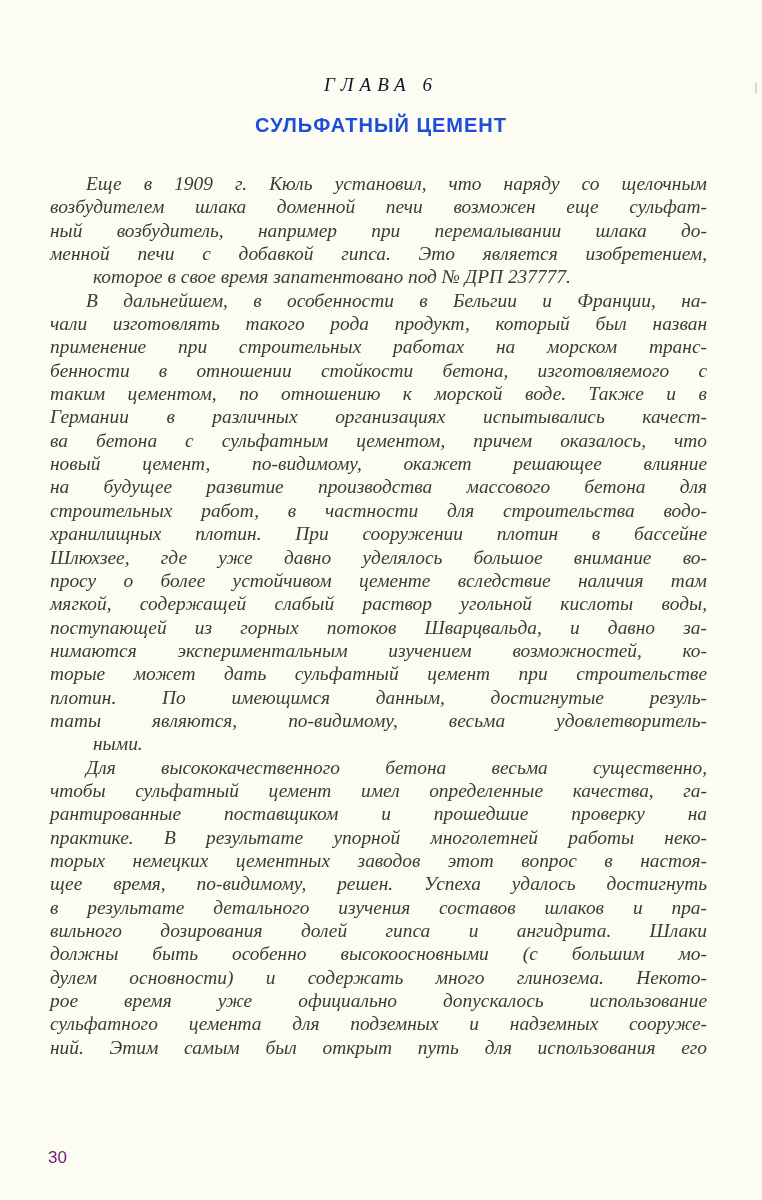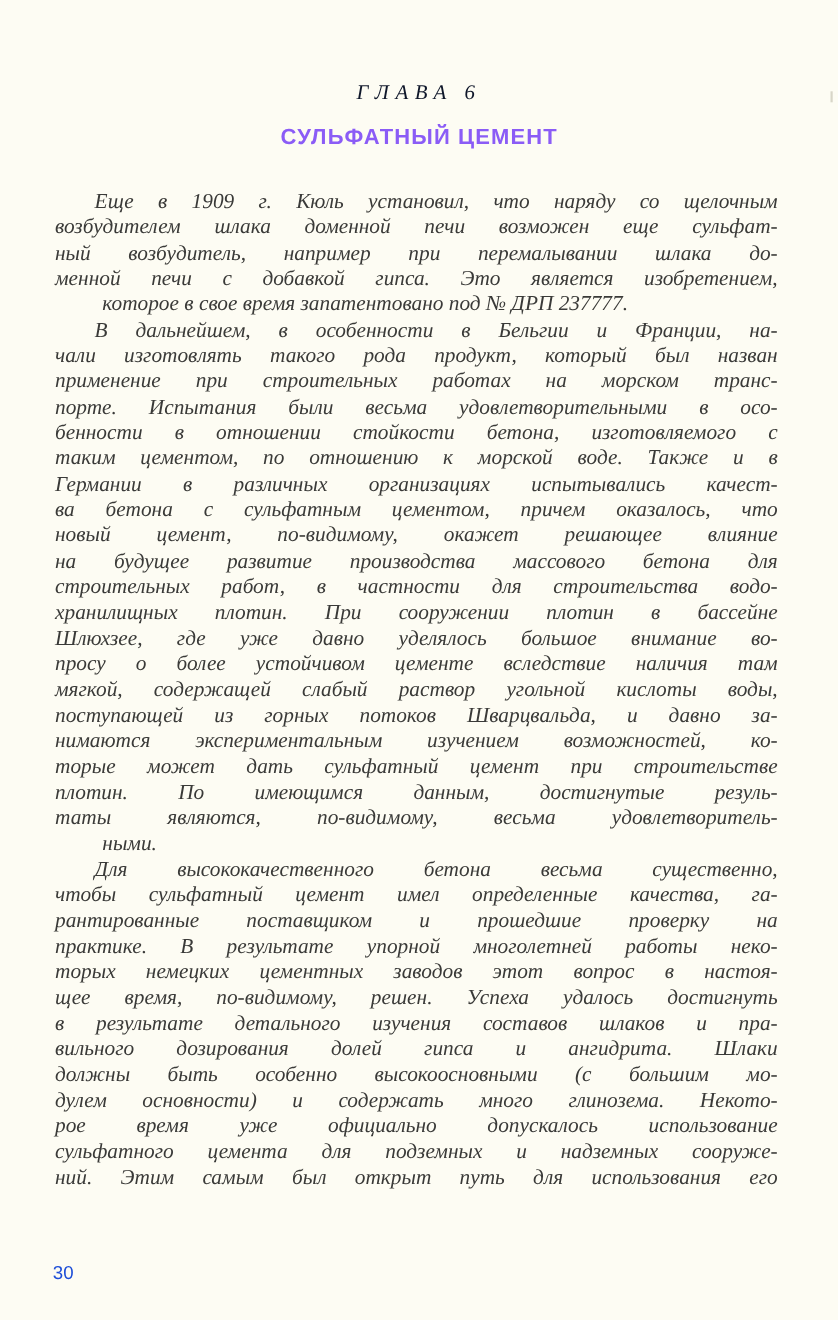--- a/index.html
+++ b/index.html
@@ -32,21 +32,21 @@
     }
     .chapter-title {
       position: absolute;
       top: 114px;
       left: 0; right: 0;
       text-align: center;
       font-family: "Liberation Sans", "DejaVu Sans", sans-serif;
       font-weight: bold;
       font-size: 20px;
       letter-spacing: 1px;
-      color: #8b5cf6;
+      color: #1d4ed8;
     }
     .body-text {
       position: absolute;
       top: 172px;
       left: 50px;
       width: 657px;
       font-size: 19.4px;
       line-height: 23.35px;
     }
     .line {
@@ -64,21 +64,21 @@
     .line.last {
       text-align-last: left;
       margin-left: 43px;
     }
     .page-number {
       position: absolute;
       left: 48px;
       top: 1148px;
       font-family: "Liberation Sans", "DejaVu Sans", sans-serif;
       font-size: 17px;
-      color: #1d4ed8;
+      color: #701a75;
     }
     .edge-mark {
       position: absolute;
       left: 755px;
       top: 83px;
       width: 2px;
       height: 10px;
       background: #d8d6c8;
     }
   </style>
@@ -98,21 +98,20 @@
       <span class="line">возбудителем шлака доменной печи возможен еще сульфат-</span>
       <span class="line">ный возбудитель, например при перемалывании шлака до-</span>
       <span class="line">менной печи с добавкой гипса. Это является изобретением,</span>
       <span class="line last">которое в свое время запатентовано под № ДРП 237777.</span>
     </div>
 
     <div>
       <span class="line indent">В дальнейшем, в особенности в Бельгии и Франции, на-</span>
       <span class="line">чали изготовлять такого рода продукт, который был назван</span>
       <span class="line">применение при строительных работах на морском транс-</span>
-      <span class="line">порте. Испытания были весьма удовлетворительными в осо-</span>
       <span class="line">бенности в отношении стойкости бетона, изготовляемого с</span>
       <span class="line">таким цементом, по отношению к морской воде. Также и в</span>
       <span class="line">Германии в различных организациях испытывались качест-</span>
       <span class="line">ва бетона с сульфатным цементом, причем оказалось, что</span>
       <span class="line">новый цемент, по-видимому, окажет решающее влияние</span>
       <span class="line">на будущее развитие производства массового бетона для</span>
       <span class="line">строительных работ, в частности для строительства водо-</span>
       <span class="line">хранилищных плотин. При сооружении плотин в бассейне</span>
       <span class="line">Шлюхзее, где уже давно уделялось большое внимание во-</span>
       <span class="line">просу о более устойчивом цементе вследствие наличия там</span>

